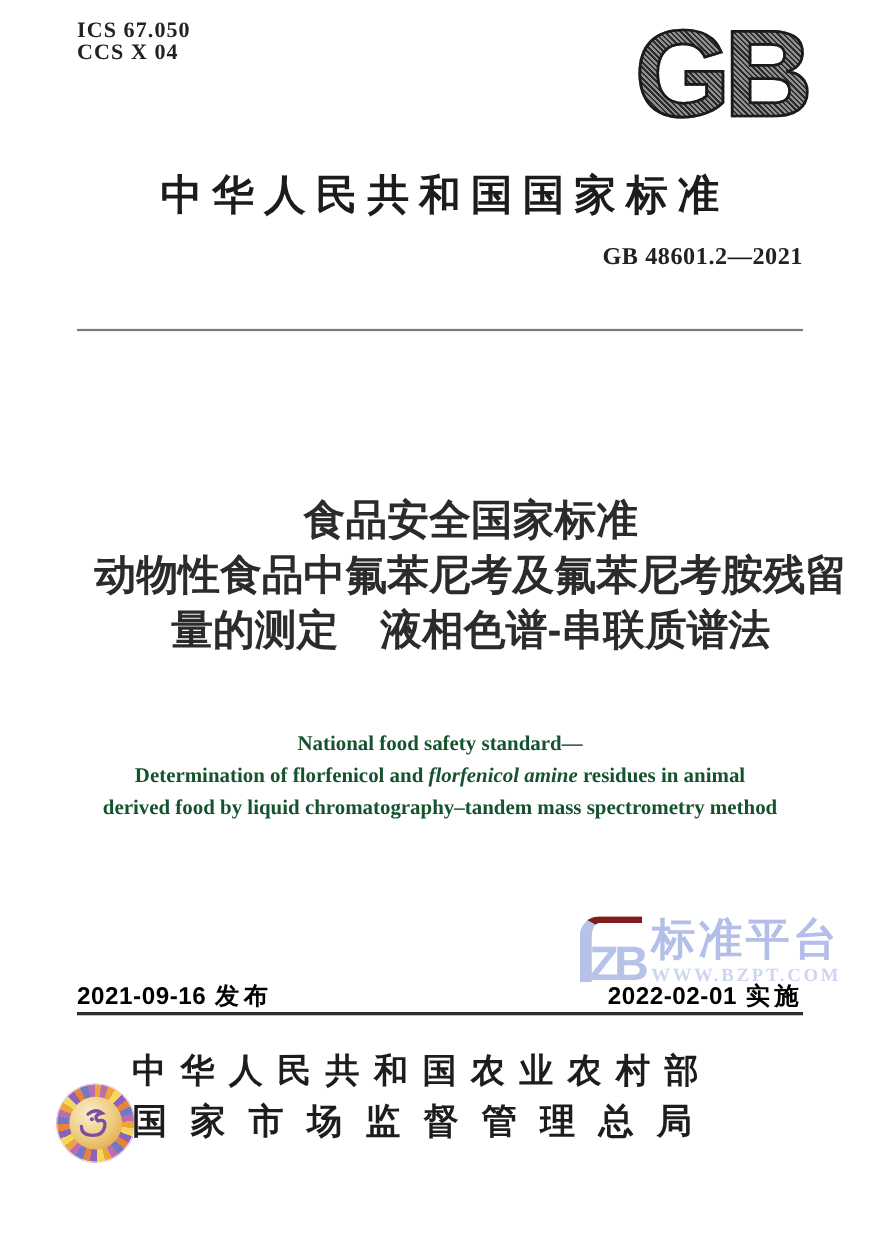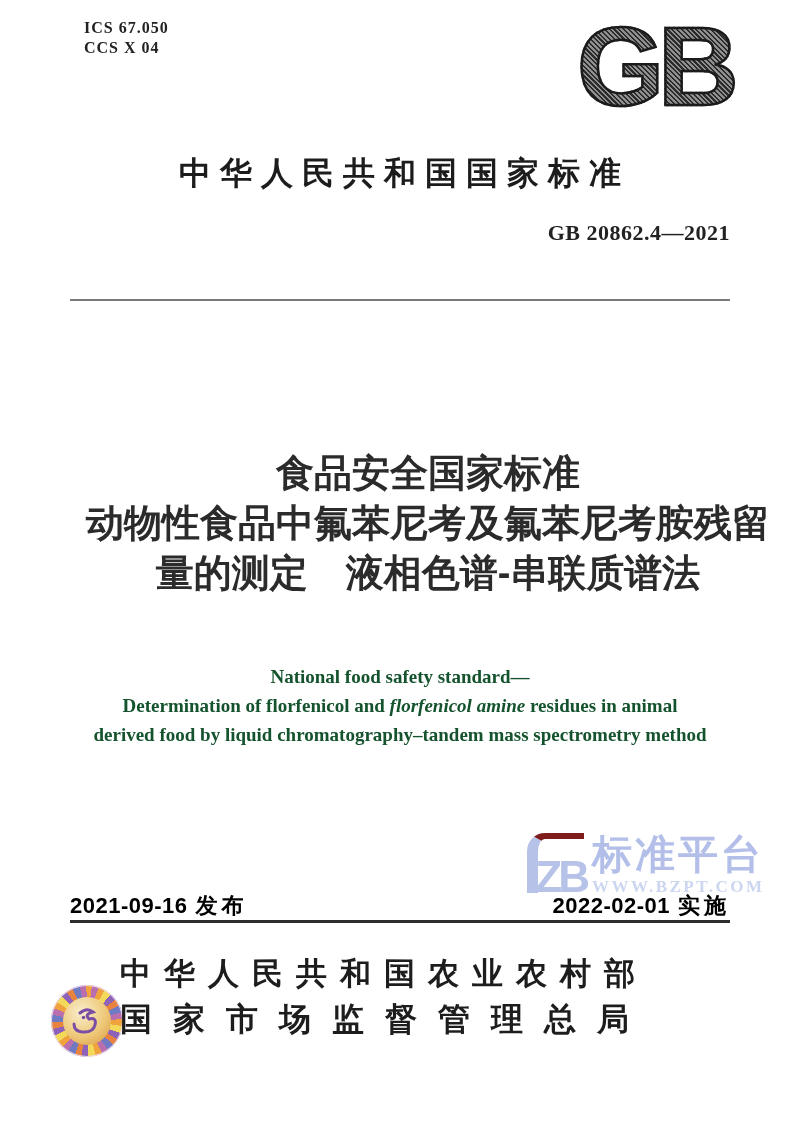--- a/index.html
+++ b/index.html
@@ -6,22 +6,22 @@
   .page{
     position:relative;
     width:800px;height:1141px;
     background:#ffffff;
     overflow:hidden;
     font-family:"Liberation Serif", serif;
     color:#1f1f1f;
   }
   
   .ics-block{
-    position:absolute;left:84px;top:18px;
-    font-weight:bold;font-size:16px;line-height:20px;
+    position:absolute;left:70px;top:18px;
+    font-weight:bold;font-size:20px;line-height:20px;
     letter-spacing:1px;
     font-family:"Liberation Serif",serif;
     color:#222;
   }
   
   .gb-logo{
     position:absolute;left:538px;top:12px;width:195px;height:120px;
     text-align:right;
     font-family:"Liberation Sans",sans-serif;
     font-weight:bold;font-size:112px;line-height:110px;
@@ -30,21 +30,21 @@
     background:repeating-linear-gradient(45deg,#2b2b2b 0 1.6px,#8f8f8f 1.6px 3.4px);
     -webkit-background-clip:text;background-clip:text;
     -webkit-text-stroke:2.5px #1b1b1b;
     text-shadow:none;
   }
   
   .header-title{
     position:absolute;left:0;top:152px;width:800px;
     text-align:center;
     font-family:"Liberation Serif",serif;
-    font-weight:bold;font-size:32px;
+    font-weight:bold;font-size:38px;
     letter-spacing:9px;text-indent:9px;
     color:#1c1c1c;
     white-space:nowrap;
   }
   .std-number{
     position:absolute;right:70px;top:220px;
     font-family:"Liberation Serif",serif;
     font-weight:bold;font-size:22px;color:#222;
     letter-spacing:0.5px;
   }
@@ -149,21 +149,21 @@
 
   <div class="ics-block">
     <div>ICS 67.050</div>
     <div>CCS X 04</div>
   </div>
 
   <div class="gb-logo">GB</div>
 
   <div class="header-title">中华人民共和国国家标准</div>
 
-  <div class="std-number">GB 20862.4—2021</div>
+  <div class="std-number">GB 48601.2—2021</div>
 
   <div class="rule rule-top"></div>
 
   <div class="cn-title">
     <div>食品安全国家标准</div>
     <div>动物性食品中氟苯尼考及氟苯尼考胺残留</div>
     <div>量的测定　液相色谱-串联质谱法</div>
   </div>
 
   <div class="en-title">

